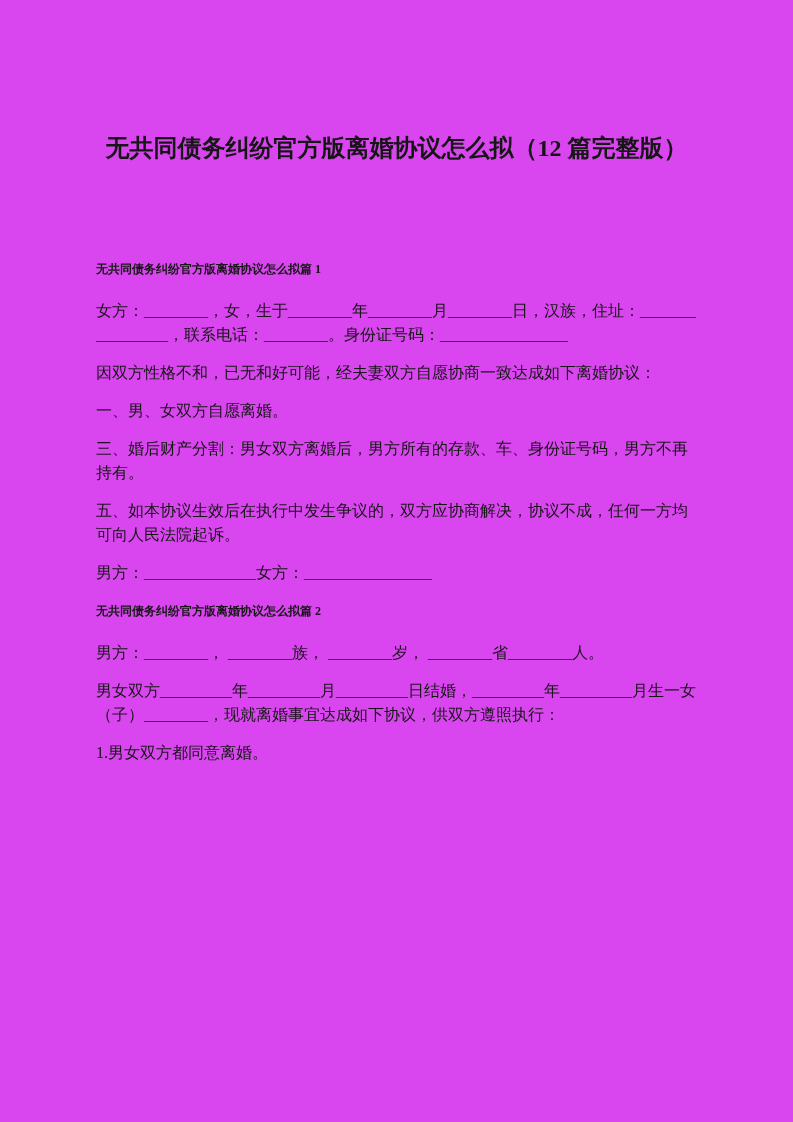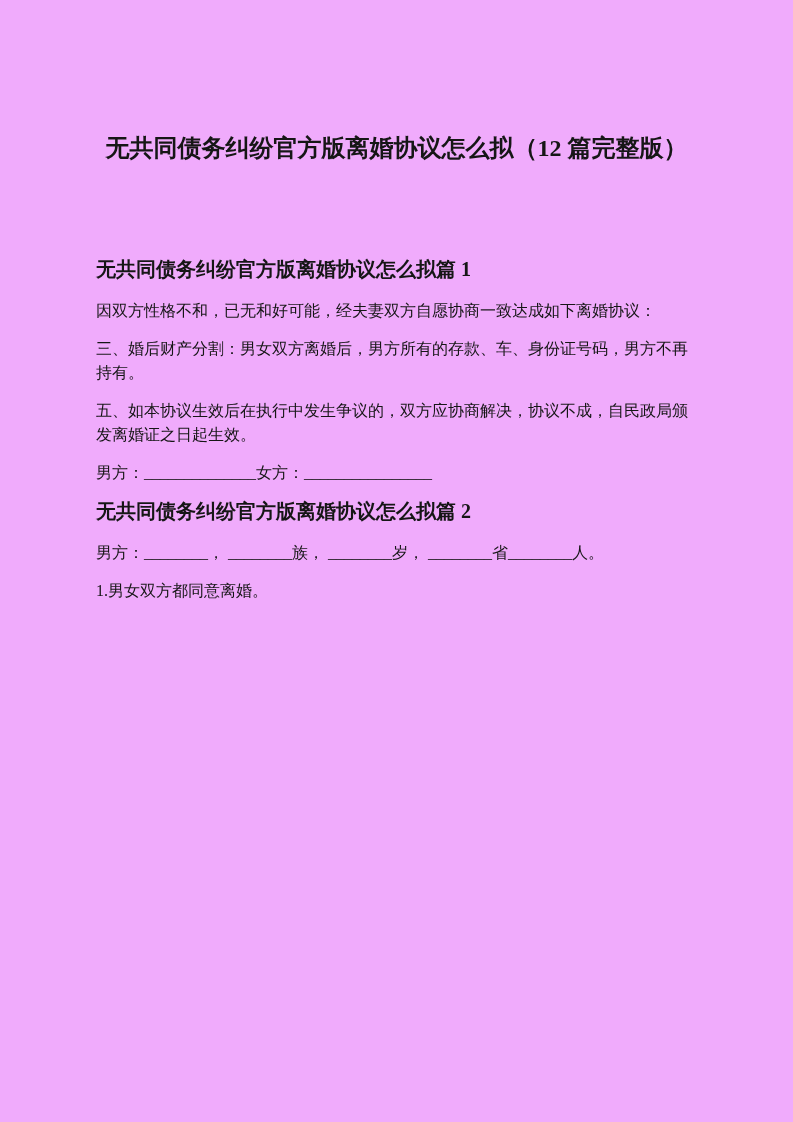--- a/index.html
+++ b/index.html
@@ -12,32 +12,32 @@
     height: 1122px;
     color: #161616;
     font-family: "Liberation Serif", "DejaVu Serif", serif;
   }
   .page {
     box-sizing: border-box;
     width: 793px;
     height: 1122px;
     padding: 132px 96px 0 96px;
     overflow: hidden;
-    background: #f0abfc;
+    background: #d946ef;
   }
   .doc-title {
     font-size: 24px;
     font-weight: 700;
     line-height: 33px;
     text-align: center;
     margin: 0 0 92px 0;
     word-break: break-all;
   }
   .section-heading {
-    font-size: 20px;
+    font-size: 12px;
     font-weight: 700;
     line-height: 24px;
     margin: 0 0 18px 0;
     word-break: break-all;
   }
   .para {
     font-size: 16px;
     font-weight: 400;
     line-height: 24px;
     margin: 0 0 14px 0;
@@ -48,38 +48,41 @@
 </head>
 <body>
 
 <div class="page">
 
   <h1 class="doc-title">无共同债务纠纷官方版离婚协议怎么拟（12 篇完整版）</h1>
 
   <section>
     <h2 class="section-heading">无共同债务纠纷官方版离婚协议怎么拟篇 1</h2>
 
+    <p class="para">女方：________，女，生于________年________月________日，汉族，住址：________________，联系电话：________。身份证号码：________________</p>
 
 
     <p class="para">因双方性格不和，已无和好可能，经夫妻双方自愿协商一致达成如下离婚协议：</p>
 
+    <p class="para">一、男、女双方自愿离婚。</p>
 
 
     <p class="para">三、婚后财产分割：男女双方离婚后，男方所有的存款、车、身份证号码，男方不再持有。</p>
 
 
-    <p class="para">五、如本协议生效后在执行中发生争议的，双方应协商解决，协议不成，自民政局颁发离婚证之日起生效。</p>
+    <p class="para">五、如本协议生效后在执行中发生争议的，双方应协商解决，协议不成，任何一方均可向人民法院起诉。</p>
 
     <p class="para">男方：______________女方：________________</p>
 
   </section>
 
   <section>
     <h2 class="section-heading">无共同债务纠纷官方版离婚协议怎么拟篇 2</h2>
 
     <p class="para">男方：________， ________族， ________岁， ________省________人。</p>
 
 
+    <p class="para">男女双方_________年_________月_________日结婚，_________年_________月生一女（子）________，现就离婚事宜达成如下协议，供双方遵照执行：</p>
 
     <p class="para">1.男女双方都同意离婚。</p>
   </section>
 
 </div>
 
 </body></html>

